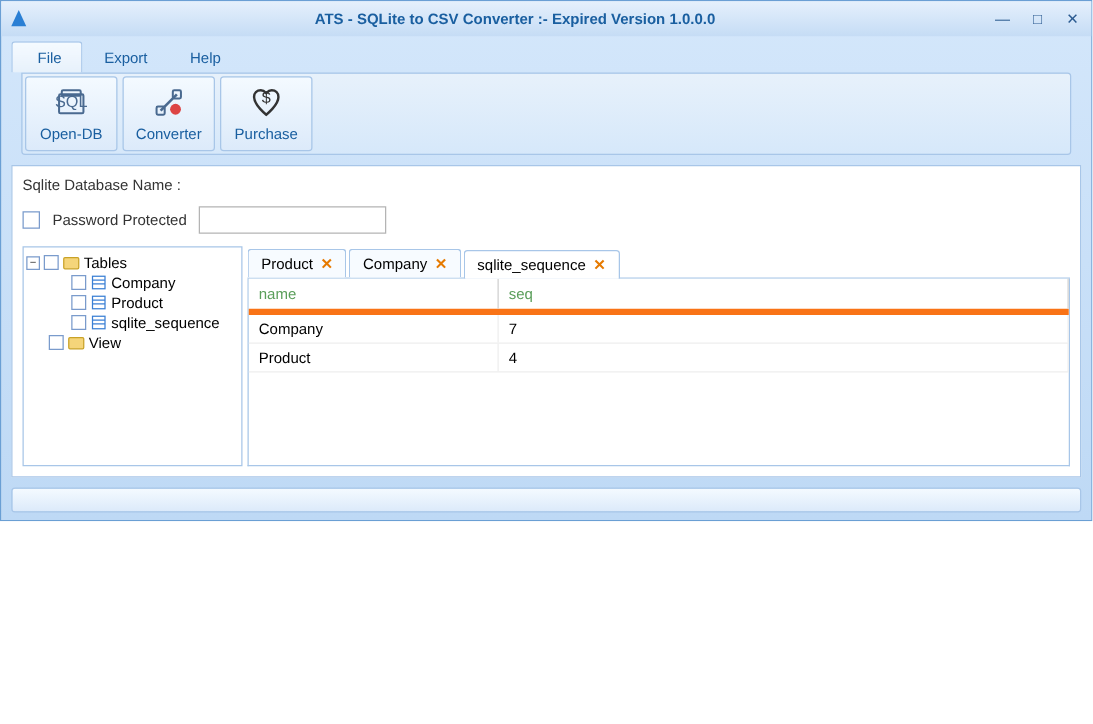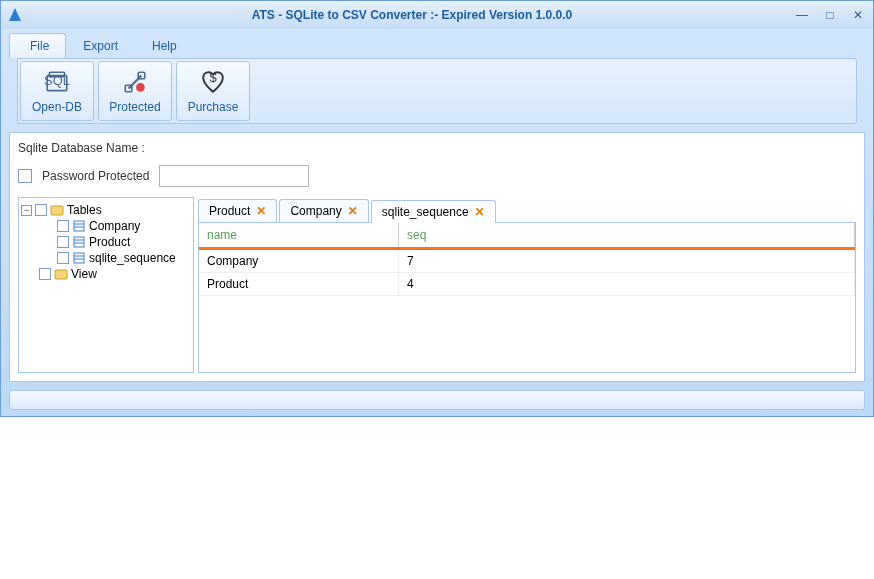--- a/index.html
+++ b/index.html
@@ -30,21 +30,21 @@
 .tree-row .cb { width: 12px; height: 12px; border: 1px solid #7a9bcc; }
 .tree-row .tic { width: 14px; height: 14px; }
 .indent1 { padding-left: 18px; }
 .indent2 { padding-left: 36px; }
 .right-panel { flex: 1; display: flex; flex-direction: column; }
 .tabs { display: flex; border-bottom: 1px solid #a8c6e8; }
 .tab { padding: 4px 10px; border: 1px solid #a8c6e8; border-bottom: none; background: #f7fbff; margin-right: 2px; display: flex; align-items: center; gap: 6px; cursor: pointer; border-radius: 3px 3px 0 0; margin-top: 2px; }
 .tab.active { background: #fff; position: relative; top: 1px; }
 .tab .close { color: #e67a00; font-weight: bold; cursor: pointer; }
 .grid { flex: 1; border: 1px solid #a8c6e8; border-top: none; display: flex; flex-direction: column; }
-.grid-header { display: flex; background: #fff; border-bottom: 3px solid #f97316; }
+.grid-header { display: flex; background: #fff; border-bottom: 5px solid #f97316; }
 .grid-header .cell { padding: 5px 8px; color: #5a9e5a; border-right: 1px solid #d0d0d0; }
 .col-name { width: 200px; }
 .col-seq { flex: 1; }
 .grid-body { flex: 1; }
 .grid-row { display: flex; border-bottom: 1px solid #eee; }
 .grid-row .cell { padding: 4px 8px; border-right: 1px solid #eee; }
 .statusbar { height: 20px; margin: 0 8px 6px 8px; background: linear-gradient(to bottom, #f4faff 0%, #dceafa 100%); border: 1px solid #a8c6e8; border-radius: 3px; }
 </style>
 </head>
 <body>
@@ -84,21 +84,21 @@
       </div>
       <div class="ribbon-btn">
         <span class="ic">
           <svg viewBox="0 0 24 24" width="26" height="26">
               <path d="M6 18 L18 6" stroke="#4a6a90" stroke-width="2"></path>
               <rect x="3" y="15" width="6" height="6" rx="1" fill="none" stroke="#4a6a90" stroke-width="1.5"></rect>
               <rect x="15" y="3" width="6" height="6" rx="1" fill="none" stroke="#4a6a90" stroke-width="1.5"></rect>
               <circle cx="17" cy="17" r="4" fill="#d44"></circle>
             </svg>
         </span>
-        <span>Protected</span>
+        <span>Converter</span>
       </div>
       <div class="ribbon-btn">
         <span class="ic">
           <svg viewBox="0 0 24 24" width="26" height="26">
               <path d="M12 21 C12 21 3 14 3 8 C3 5 5 3 8 3 C10 3 12 5 12 5 C12 5 14 3 16 3 C19 3 21 5 21 8 C21 14 12 21 12 21 Z" fill="none" stroke="#333" stroke-width="1.8"></path>
               <text x="12" y="12" text-anchor="middle" font-size="9" fill="#333">$</text>
             </svg>
         </span>
         <span>Purchase</span>
       </div>

